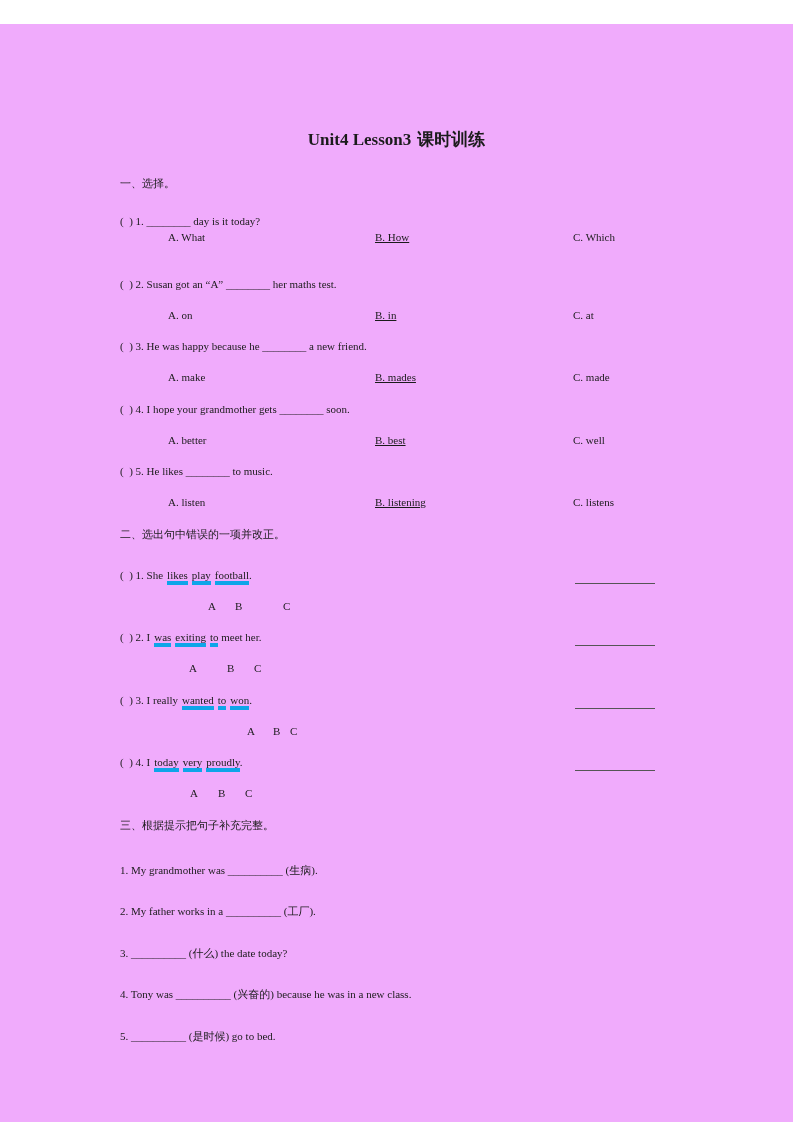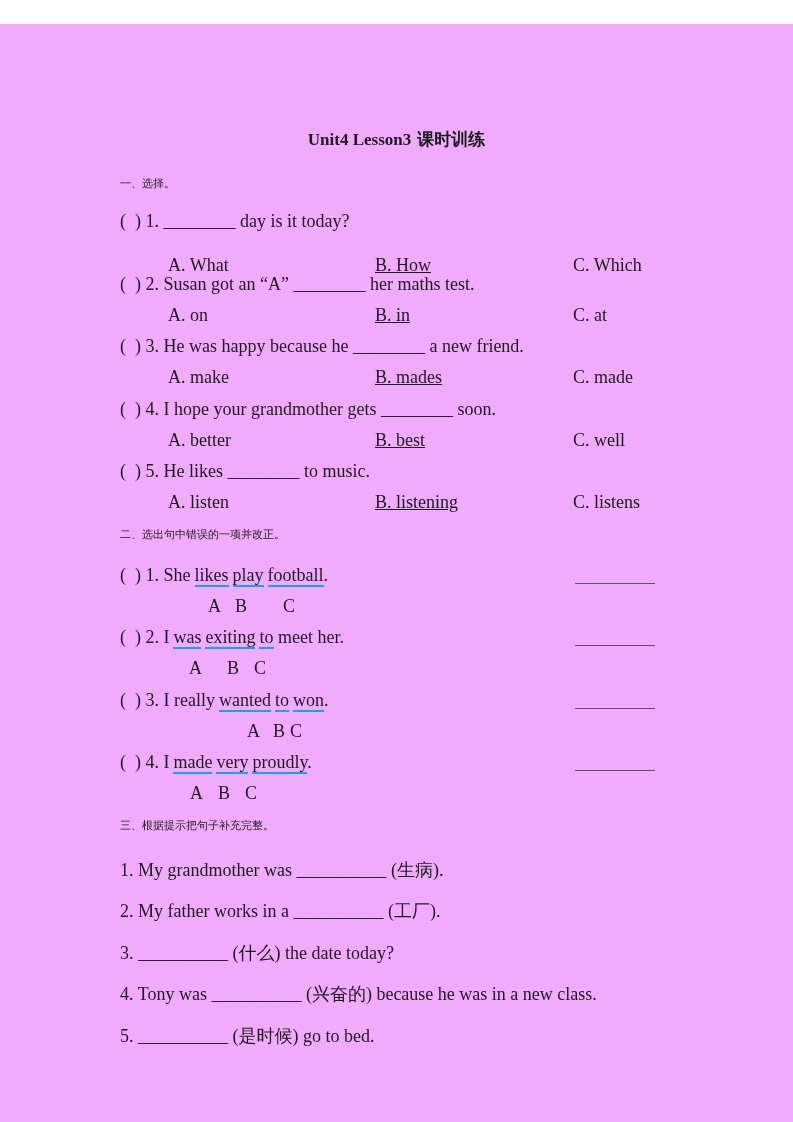--- a/index.html
+++ b/index.html
@@ -11,47 +11,47 @@
   .page { position:relative; width:793px; height:1122px; background:#f0abfc; overflow:hidden;margin-top:24px; }
   .title {
     position:absolute; top:104px; left:0; width:100%;
     text-align:center; font-size:17px; font-weight:bold;
     white-space:pre-wrap;
   }
   .title .cn { margin-left:6px; }
   .content { position:absolute; left:120px; top:0; width:556px; height:1122px; }
   .row {
     position:absolute; left:0; width:556px;
-    font-size:18px; line-height:18px; white-space:pre-wrap;
+    font-size:11px; line-height:18px; white-space:pre-wrap;
   }
   .heading { font-size:11px; }
   .optA { position:absolute; left:48px;  top:0; }
   .optB { position:absolute; left:255px; top:0;text-decoration:underline; }
   .optC { position:absolute; left:453px; top:0; }
   .abc span { position:absolute; top:0; }
-  .uw { border-bottom:2px solid #0ea5e9; margin-left:4px; }
+  .uw { border-bottom:4px solid #0ea5e9; margin-left:4px; }
   .ansline {
     position:absolute; left:455px; top:0;
     width:80px; height:17px;
     border-bottom:1px solid #555;
   }
 </style>
 </head>
 <body>
 
 <div class="page">
 
   <div class="title"><span>Unit4 Lesson3</span><span class="cn">课时训练</span></div>
 
   <div class="content">
 
     <div class="row heading" style="top:150px">一、选择。</div>
 
     <div class="row" style="top:188px">(  ) 1. ________ day is it today?</div>
-    <div class="row" style="top:232px">
+    <div class="row" style="top:204px">
       <span class="optA">A. What</span>
       <span class="optB">B. How</span>
       <span class="optC">C. Which</span>
     </div>
 
     <div class="row" style="top:251px">(  ) 2. Susan got an “A” ________ her maths test.</div>
     <div class="row" style="top:282px">
       <span class="optA">A. on</span>
       <span class="optB">B. in</span>
       <span class="optC">C. at</span>
@@ -94,21 +94,21 @@
       <span style="left:134px">C</span>
     </div>
 
     <div class="row" style="top:667px"><span>(  ) 3. I really</span><span class="uw">wanted</span><span class="uw">to</span><span class="uw">won</span><span>.</span><span class="ansline"></span></div>
     <div class="row abc" style="top:698px">
       <span style="left:127px">A</span>
       <span style="left:153px">B</span>
       <span style="left:170px">C</span>
     </div>
 
-    <div class="row" style="top:729px"><span>(  ) 4. I</span><span class="uw">made</span><span class="uw">very</span><span class="uw">proudly</span><span>.</span><span class="ansline"></span></div>
+    <div class="row" style="top:729px"><span>(  ) 4. I</span><span class="uw">today</span><span class="uw">very</span><span class="uw">proudly</span><span>.</span><span class="ansline"></span></div>
     <div class="row abc" style="top:760px">
       <span style="left:70px">A</span>
       <span style="left:98px">B</span>
       <span style="left:125px">C</span>
     </div>
 
     <div class="row heading" style="top:792px">三、根据提示把句子补充完整。</div>
 
     <div class="row" style="top:837px">1. My grandmother was __________ (生病).</div>
     <div class="row" style="top:878px">2. My father works in a __________ (工厂).</div>

